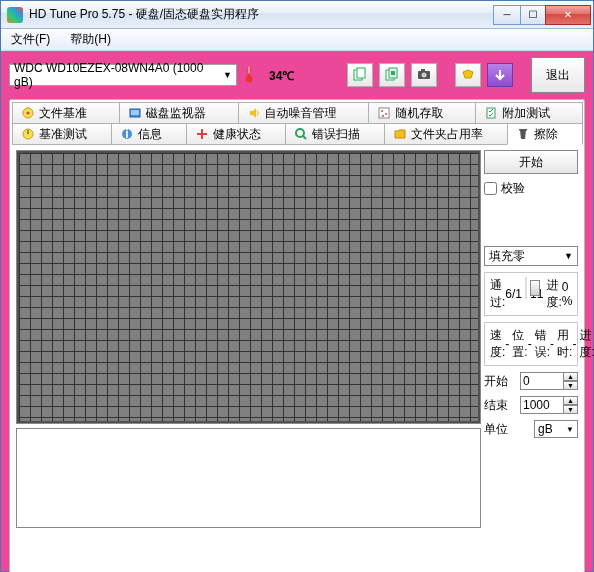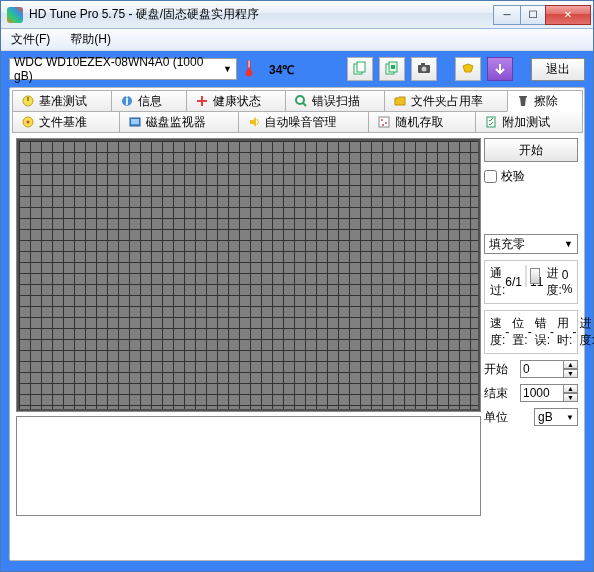--- a/index.html
+++ b/index.html
@@ -7,30 +7,30 @@
 .window { width: 594px; height: 572px; background: #fff; border: 1px solid #4a7ab0; }
 .titlebar { height: 28px; background: linear-gradient(#fdfdfe,#e8eef7 45%,#d7e4f2 46%,#e8f0fa); display: flex; align-items: center; padding-left: 6px; border-bottom: 1px solid #9db8d8; }
 .titlebar .icon { width: 16px; height: 16px; background: linear-gradient(45deg,#e67e22,#2ecc71,#3498db,#e74c3c); border-radius: 3px; margin-right: 6px; }
 .titlebar .title { flex: 1; color: #000; }
 .winbtns { display: flex; height: 20px; margin-right: 2px; }
 .winbtn { width: 28px; height: 20px; border: 1px solid #7a9bc0; background: linear-gradient(#f6f9fd,#d8e5f4); display: flex; align-items: center; justify-content: center; margin-left: -1px; color: #000; font-size: 10px; }
 .winbtn.max { width: 26px; }
 .winbtn.close { width: 46px; background: linear-gradient(#f3a5a1,#e1716c 45%,#d64a42 46%,#e1716c); color: #fff; border-color: #a03030; }
 .menubar { height: 22px; background: linear-gradient(#fbfcfe,#e6eefb); display: flex; align-items: center; padding: 0 4px; gap: 8px; border-bottom: 1px solid #d0d8e6; }
 .menuitem { padding: 18px 6px; }
-.content { padding: 6px 8px 8px 8px; background: #3b82f6; height: calc(100% - 50px); }
+.content { padding: 6px 8px 8px 8px; background: #ec4899; height: calc(100% - 50px); }
 .toprow { display: flex; align-items: center; gap: 6px; margin-bottom: 6px; }
 .combo { flex: 0 0 228px; height: 22px; border: 1px solid #a0a0a0; background: #fff; display: flex; align-items: center; padding: 0 4px; justify-content: space-between; }
 .combo .arrow { font-size: 9px; }
 .thermo { width: 12px; height: 18px; display: inline-block; }
 .temp { font-weight: bold; margin-left: 8px; }
 .spacer { flex: 1; }
 .tbicon { width: 26px; height: 24px; border: 1px solid #b0b0b0; background: linear-gradient(#fff,#e8e8e8); display: flex; align-items: center; justify-content: center; }
 .tbicon svg { width: 16px; height: 16px; }
-.exitbtn { width: 54px; height: 23px; border: 1px solid #888; background: linear-gradient(#fff,#e8e8e8); }
+.exitbtn { width: 54px; height: 36px; border: 1px solid #888; background: linear-gradient(#fff,#e8e8e8); }
 .panel { border: 1px solid #b8b8b8; background: #fff; border-radius: 2px; padding: 2px 2px 6px 2px; height: calc(100% - 32px); }
 .tabs { display: flex; flex-wrap: wrap; }
 .tab { height: 22px; border: 1px solid #b0b0b0; background: linear-gradient(#fdfdfd,#ececec); display: flex; align-items: center; padding: 0 8px; gap: 4px; margin-right: -1px; margin-bottom: -1px; }
 .tab.row1 { flex: 1 0 auto; }
 .tab.row2 { flex: 1 0 auto; }
 .tab.active { background: #fff; border-bottom: 1px solid #fff; position: relative; z-index: 2; }
 .tab .ti { width: 14px; height: 14px; }
 .tabbody { display: flex; gap: 3px; padding: 6px 4px 0 4px; }
 .gridarea { flex: 1; display: flex; flex-direction: column; gap: 4px; }
 .gridbox { height: 274px; border: 1px solid #888; background: #505050; position: relative; overflow: hidden; }
@@ -116,62 +116,20 @@
           <svg viewBox="0 0 16 16">
             <path d="M8 3 L8 11 M4 8 L8 12 L12 8" stroke="#fff" stroke-width="2" fill="none"></path>
           </svg>
         </div>
       <div style="width:6px"></div>
       <button class="exitbtn">退出</button>
     </div>
 
     <div class="panel">
       <div class="tabs">
-        <div class="tab row2">
-            <svg class="ti" viewBox="0 0 14 14">
-              <circle cx="7" cy="7" r="5" fill="#f5e050" stroke="#c0a020"></circle>
-              <rect x="6.5" y="3" width="1" height="4" fill="#333"></rect>
-            </svg>
-            <span>基准测试</span>
-          </div>
-        <div class="tab row2">
-            <svg class="ti" viewBox="0 0 14 14">
-              <circle cx="7" cy="7" r="5" fill="#4a90d9"></circle>
-              <text x="7" y="11" text-anchor="middle" fill="#fff" font-size="10" font-weight="bold">i</text>
-            </svg>
-            <span>信息</span>
-          </div>
-        <div class="tab row2">
-            <svg class="ti" viewBox="0 0 14 14">
-              <path d="M6 2 L8 2 L8 6 L12 6 L12 8 L8 8 L8 12 L6 12 L6 8 L2 8 L2 6 L6 6 Z" fill="#e04040"></path>
-            </svg>
-            <span>健康状态</span>
-          </div>
-        <div class="tab row2">
-            <svg class="ti" viewBox="0 0 14 14">
-              <circle cx="6" cy="6" r="4" fill="none" stroke="#30a060" stroke-width="2"></circle>
-              <line x1="9" y1="9" x2="12" y2="12" stroke="#30a060" stroke-width="2"></line>
-            </svg>
-            <span>错误扫描</span>
-          </div>
-        <div class="tab row2">
-            <svg class="ti" viewBox="0 0 14 14">
-              <path d="M2 4 L5 4 L6 3 L12 3 L12 11 L2 11 Z" fill="#f0c020" stroke="#c09010"></path>
-            </svg>
-            <span>文件夹占用率</span>
-          </div>
-        <div class="tab row2 active">
-            <svg class="ti" viewBox="0 0 14 14">
-              <path d="M4 3 L10 3 L9 12 L5 12 Z" fill="#555"></path>
-              <rect x="3" y="2" width="8" height="1.5" fill="#555"></rect>
-            </svg>
-            <span>擦除</span>
-          </div>
-      </div>
-      <div class="tabs">
         <div class="tab row1">
             <svg class="ti" viewBox="0 0 14 14">
               <circle cx="7" cy="7" r="5" fill="#f5e050" stroke="#c0a020"></circle>
               <circle cx="7" cy="7" r="1.5" fill="#e04040"></circle>
             </svg>
             <span>文件基准</span>
           </div>
         <div class="tab row1">
             <svg class="ti" viewBox="0 0 14 14">
               <rect x="2" y="3" width="10" height="8" fill="#4a90d9" stroke="#2a5a99"></rect>
@@ -195,20 +153,62 @@
             </svg>
             <span>随机存取</span>
           </div>
         <div class="tab row1">
             <svg class="ti" viewBox="0 0 14 14">
               <rect x="3" y="2" width="8" height="10" fill="#fff" stroke="#30a060"></rect>
               <path d="M5 5 L6 6 L9 3" stroke="#30a060" fill="none"></path>
               <path d="M5 9 L6 10 L9 7" stroke="#30a060" fill="none"></path>
             </svg>
             <span>附加测试</span>
+          </div>
+      </div>
+      <div class="tabs">
+        <div class="tab row2">
+            <svg class="ti" viewBox="0 0 14 14">
+              <circle cx="7" cy="7" r="5" fill="#f5e050" stroke="#c0a020"></circle>
+              <rect x="6.5" y="3" width="1" height="4" fill="#333"></rect>
+            </svg>
+            <span>基准测试</span>
+          </div>
+        <div class="tab row2">
+            <svg class="ti" viewBox="0 0 14 14">
+              <circle cx="7" cy="7" r="5" fill="#4a90d9"></circle>
+              <text x="7" y="11" text-anchor="middle" fill="#fff" font-size="10" font-weight="bold">i</text>
+            </svg>
+            <span>信息</span>
+          </div>
+        <div class="tab row2">
+            <svg class="ti" viewBox="0 0 14 14">
+              <path d="M6 2 L8 2 L8 6 L12 6 L12 8 L8 8 L8 12 L6 12 L6 8 L2 8 L2 6 L6 6 Z" fill="#e04040"></path>
+            </svg>
+            <span>健康状态</span>
+          </div>
+        <div class="tab row2">
+            <svg class="ti" viewBox="0 0 14 14">
+              <circle cx="6" cy="6" r="4" fill="none" stroke="#30a060" stroke-width="2"></circle>
+              <line x1="9" y1="9" x2="12" y2="12" stroke="#30a060" stroke-width="2"></line>
+            </svg>
+            <span>错误扫描</span>
+          </div>
+        <div class="tab row2">
+            <svg class="ti" viewBox="0 0 14 14">
+              <path d="M2 4 L5 4 L6 3 L12 3 L12 11 L2 11 Z" fill="#f0c020" stroke="#c09010"></path>
+            </svg>
+            <span>文件夹占用率</span>
+          </div>
+        <div class="tab row2 active">
+            <svg class="ti" viewBox="0 0 14 14">
+              <path d="M4 3 L10 3 L9 12 L5 12 Z" fill="#555"></path>
+              <rect x="3" y="2" width="8" height="1.5" fill="#555"></rect>
+            </svg>
+            <span>擦除</span>
           </div>
       </div>
 
       <div class="tabbody">
         <div class="gridarea">
           <div class="gridbox"></div>
           <div class="logbox"></div>
         </div>
         <div class="side">
           <button class="btn">开始</button>

